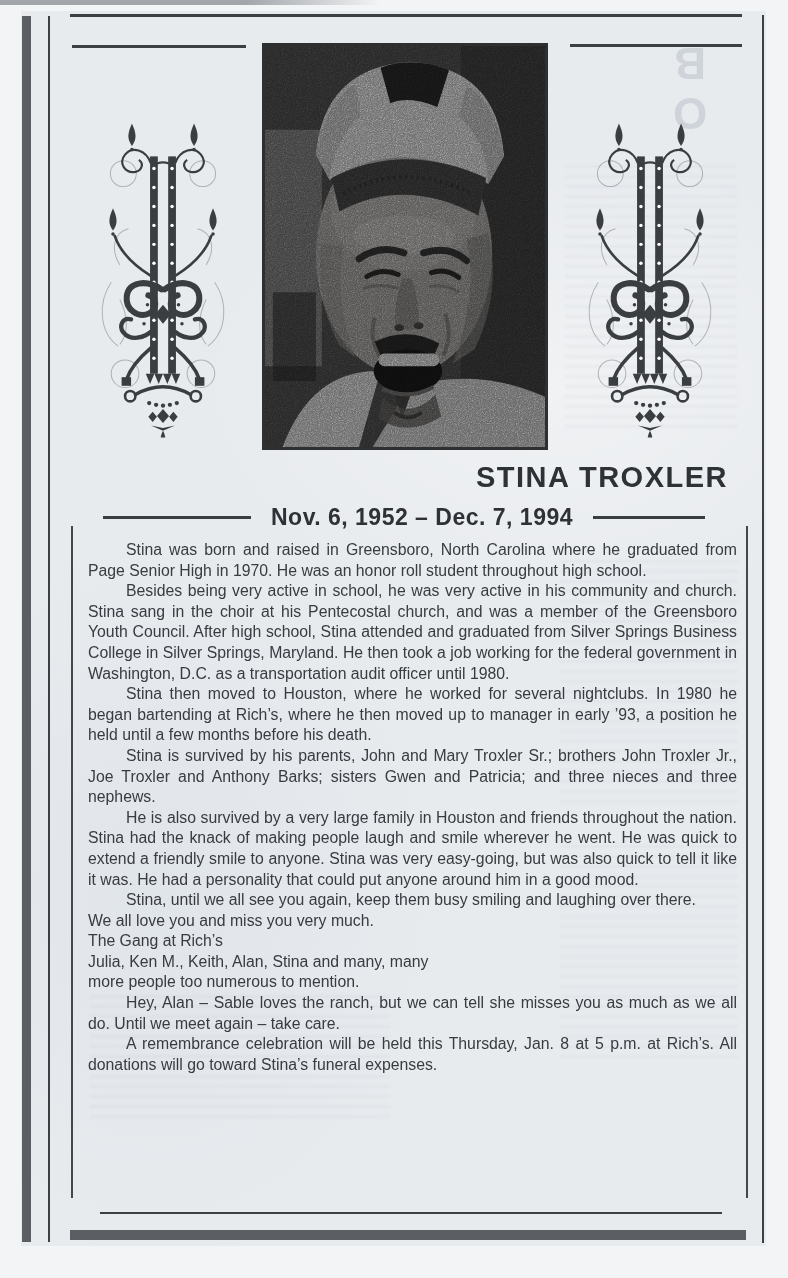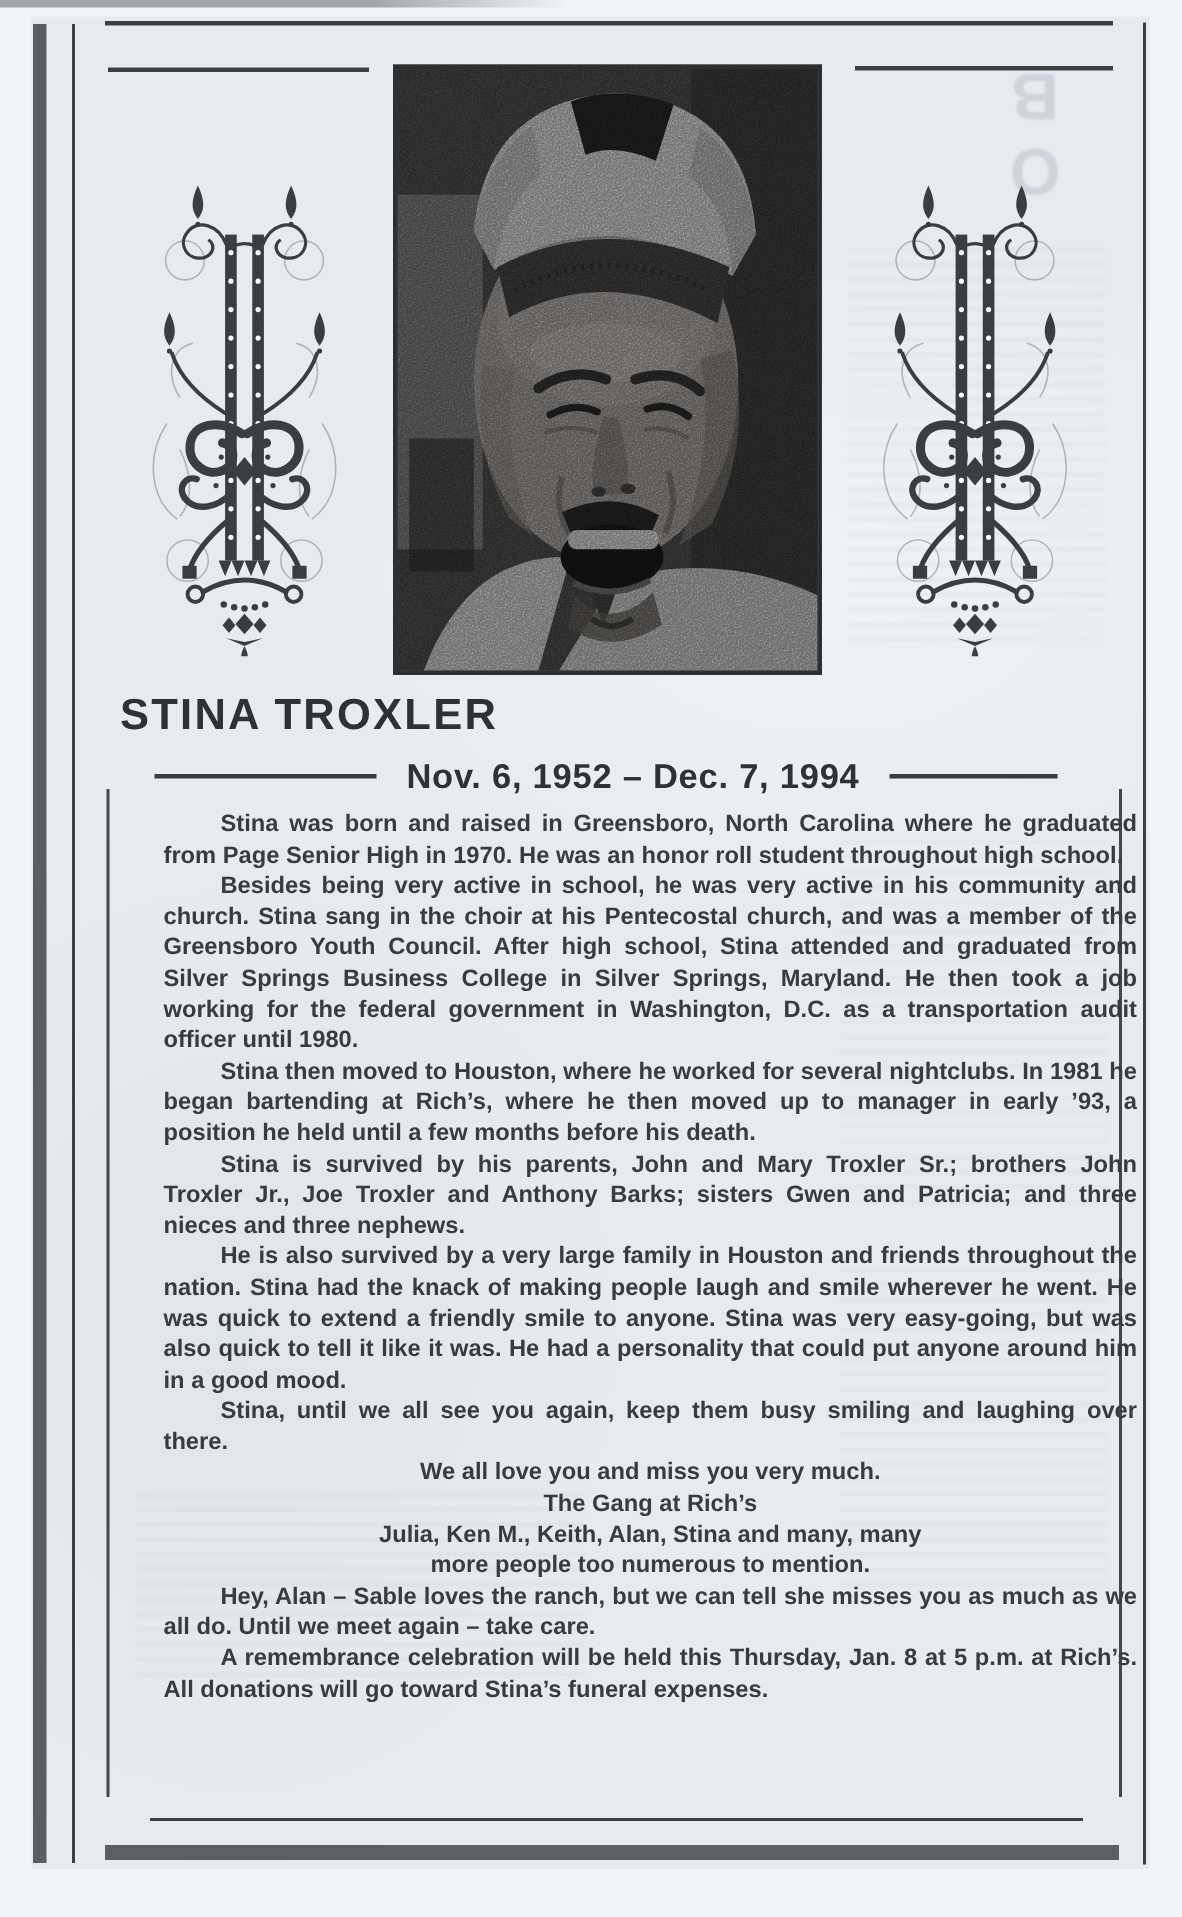--- a/index.html
+++ b/index.html
@@ -28,37 +28,37 @@
   
   .photo{position:absolute;left:262px;top:43px;width:286px;height:407px;
     border:3px solid #2d2f31;box-sizing:border-box;background:#565656;}
   .photo svg{display:block;width:100%;height:100%;}
   
   .ornament{position:absolute;top:96px;width:138px;height:364px;}
   .ornament.left{left:94px;}
   .ornament.right{left:581px;}
   .ornament svg{width:100%;height:100%;display:block;}
   
-  .title{position:absolute;left:80px;top:461px;width:648px;text-align:left;
+  .title{position:absolute;left:80px;top:461px;width:648px;text-align:right;
     font-size:29px;font-weight:bold;letter-spacing:1.5px;color:#2e3135;}
   .dates-row{position:absolute;left:60px;top:500px;width:688px;height:34px;
     display:flex;align-items:center;justify-content:center;gap:20px;}
   .dates-rule{height:3px;background:#3a3d40;}
   .dates-rule.l{width:148px;}
   .dates-rule.r{width:112px;}
   .dates{font-size:23px;font-weight:bold;letter-spacing:.5px;color:#2e3135;white-space:nowrap;}
   
   .colrule{position:absolute;top:526px;width:2px;height:672px;background:#44484b;}
   .colrule.l{left:71px;}
   .colrule.r{left:746px;}
   
   .body{position:absolute;left:88px;top:540px;width:649px;color:#383b3f;
-    font-size:15.8px;line-height:20.6px;font-weight:bold;text-align:justify;margin-left:21px;}
+    font-size:15.8px;line-height:20.6px;font-weight:normal;text-align:justify;}
   .body p{margin:0;text-indent:38px;}
-  .tribute{text-align:center;}
+  .tribute{text-align:left;}
   .tribute div{text-indent:0;}
 </style>
 </head>
 <body>
 
 <svg width="0" height="0" style="position:absolute" aria-hidden="true">
   <symbol id="ornament" viewBox="0 0 160 370">
     <g fill="none" stroke="#3b3e41" stroke-width="2">
       <g opacity="0.32" stroke-width="1.2">
         <circle cx="34" cy="64" r="15"></circle>
@@ -248,21 +248,21 @@
   <div class="title">STINA TROXLER</div>
   <div class="dates-row">
     <div class="dates-rule l"></div>
     <div class="dates">Nov. 6, 1952 – Dec. 7, 1994</div>
     <div class="dates-rule r"></div>
   </div>
 
   <div class="body">
     <p>Stina was born and raised in Greensboro, North Carolina where he graduated from Page Senior High in 1970. He was an honor roll student throughout high school.</p>
     <p>Besides being very active in school, he was very active in his community and church. Stina sang in the choir at his Pentecostal church, and was a member of the Greensboro Youth Council. After high school, Stina attended and graduated from Silver Springs Business College in Silver Springs, Maryland. He then took a job working for the federal government in Washington, D.C. as a transportation audit officer until 1980.</p>
-    <p>Stina then moved to Houston, where he worked for several nightclubs. In 1981 he began bartending at Rich’s, where he then moved up to manager in early ’93, a position he held until a few months before his death.</p>
+    <p>Stina then moved to Houston, where he worked for several nightclubs. In 1980 he began bartending at Rich’s, where he then moved up to manager in early ’93, a position he held until a few months before his death.</p>
     <p>Stina is survived by his parents, John and Mary Troxler Sr.; brothers John Troxler Jr., Joe Troxler and Anthony Barks; sisters Gwen and Patricia; and three nieces and three nephews.</p>
     <p>He is also survived by a very large family in Houston and friends throughout the nation. Stina had the knack of making people laugh and smile wherever he went. He was quick to extend a friendly smile to anyone. Stina was very easy-going, but was also quick to tell it like it was. He had a personality that could put anyone around him in a good mood.</p>
     <p>Stina, until we all see you again, keep them busy smiling and laughing over there.</p>
     <div class="tribute">
       <div>We all love you and miss you very much.</div>
       <div>The Gang at Rich’s</div>
       <div>Julia, Ken M., Keith, Alan, Stina and many, many</div>
       <div>more people too numerous to mention.</div>
     </div>
     <p>Hey, Alan – Sable loves the ranch, but we can tell she misses you as much as we all do. Until we meet again – take care.</p>

